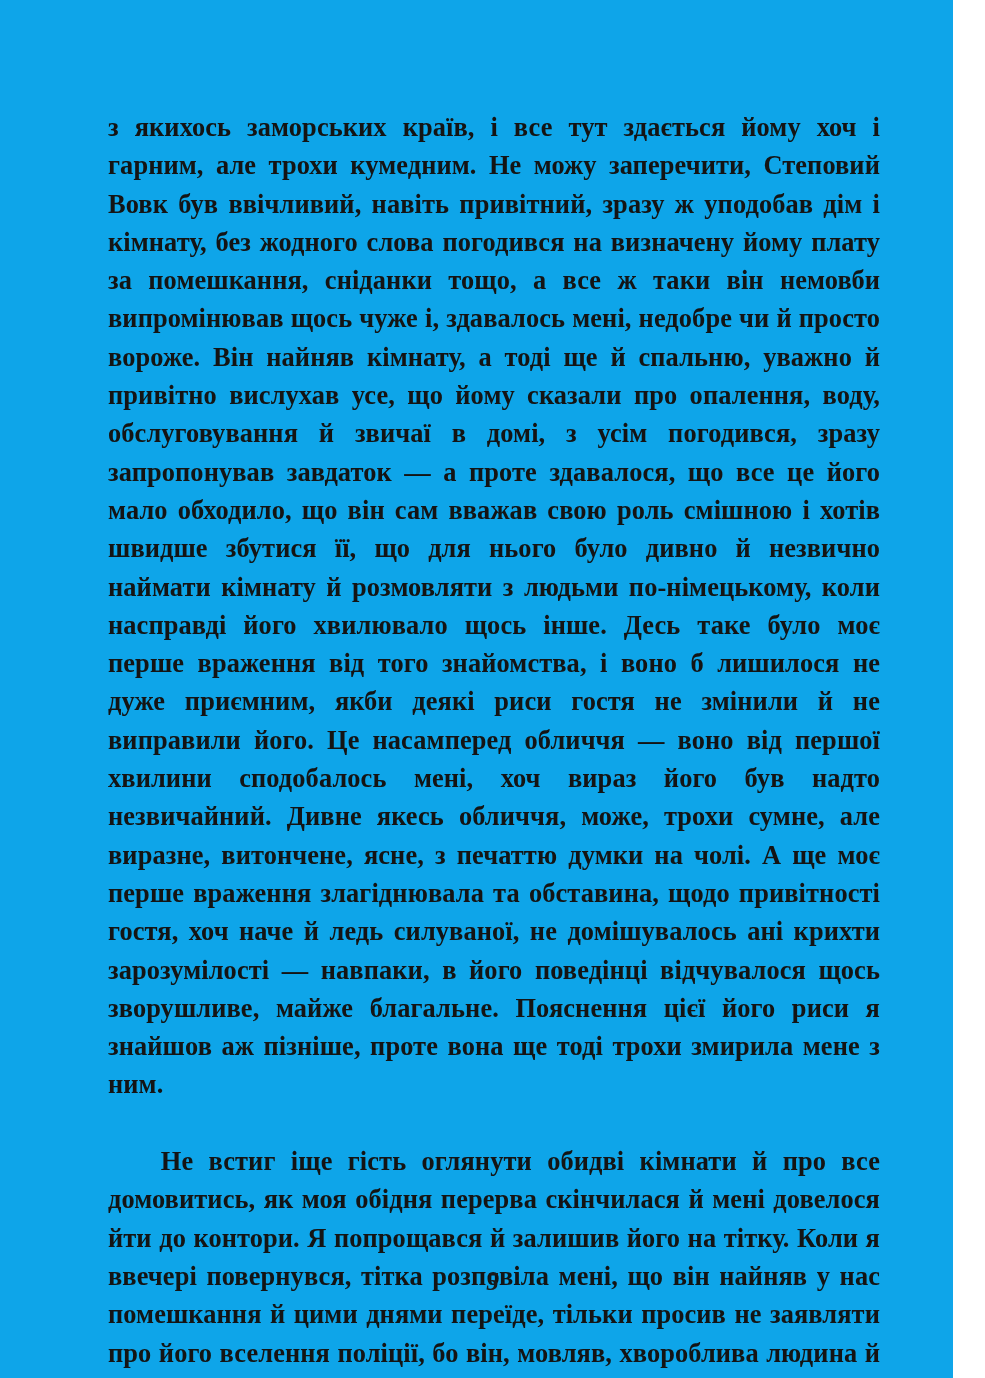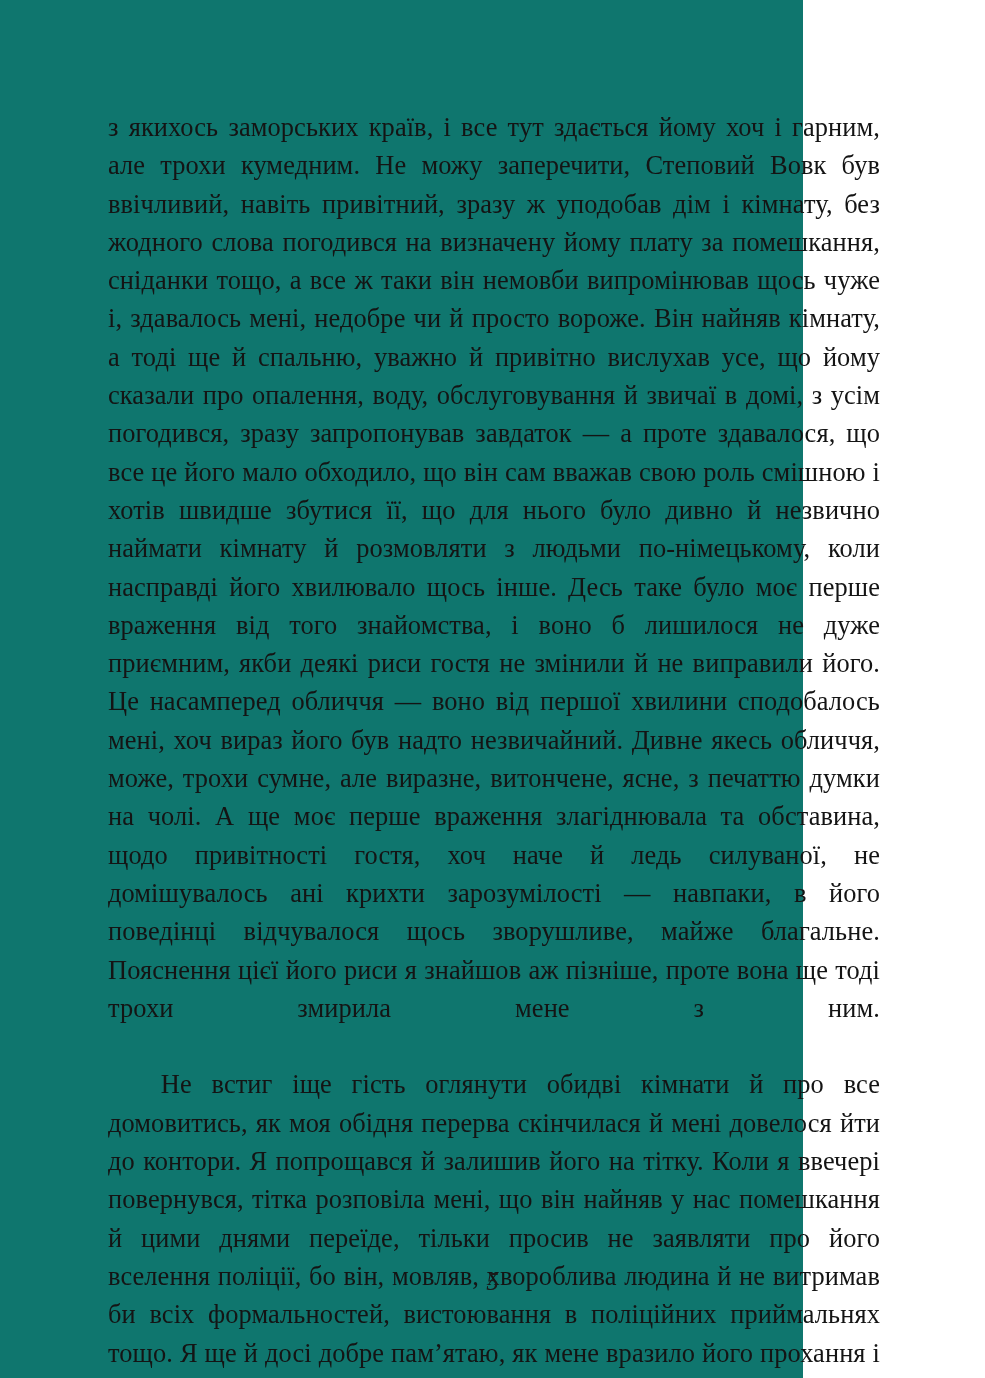--- a/index.html
+++ b/index.html
@@ -9,24 +9,25 @@
   }
   body {
     width: 985px;
     height: 1378px;
     overflow: hidden;
     font-family: "Liberation Serif", "DejaVu Serif", serif;
     color: #1a1a1a;
   }
   .page {
     position: relative;
-    width: 803px;
+    width: 953px;
     height: 1378px;
-    background: #0f766e;
+    background: #0ea5e9;
     box-sizing: border-box;
+    font-weight: bold;
   }
   .text-block {
     position: absolute;
     left: 108px;
     top: 108px;
     width: 772px;
   }
   .para {
     margin: 0;
     font-size: 26.4px;

